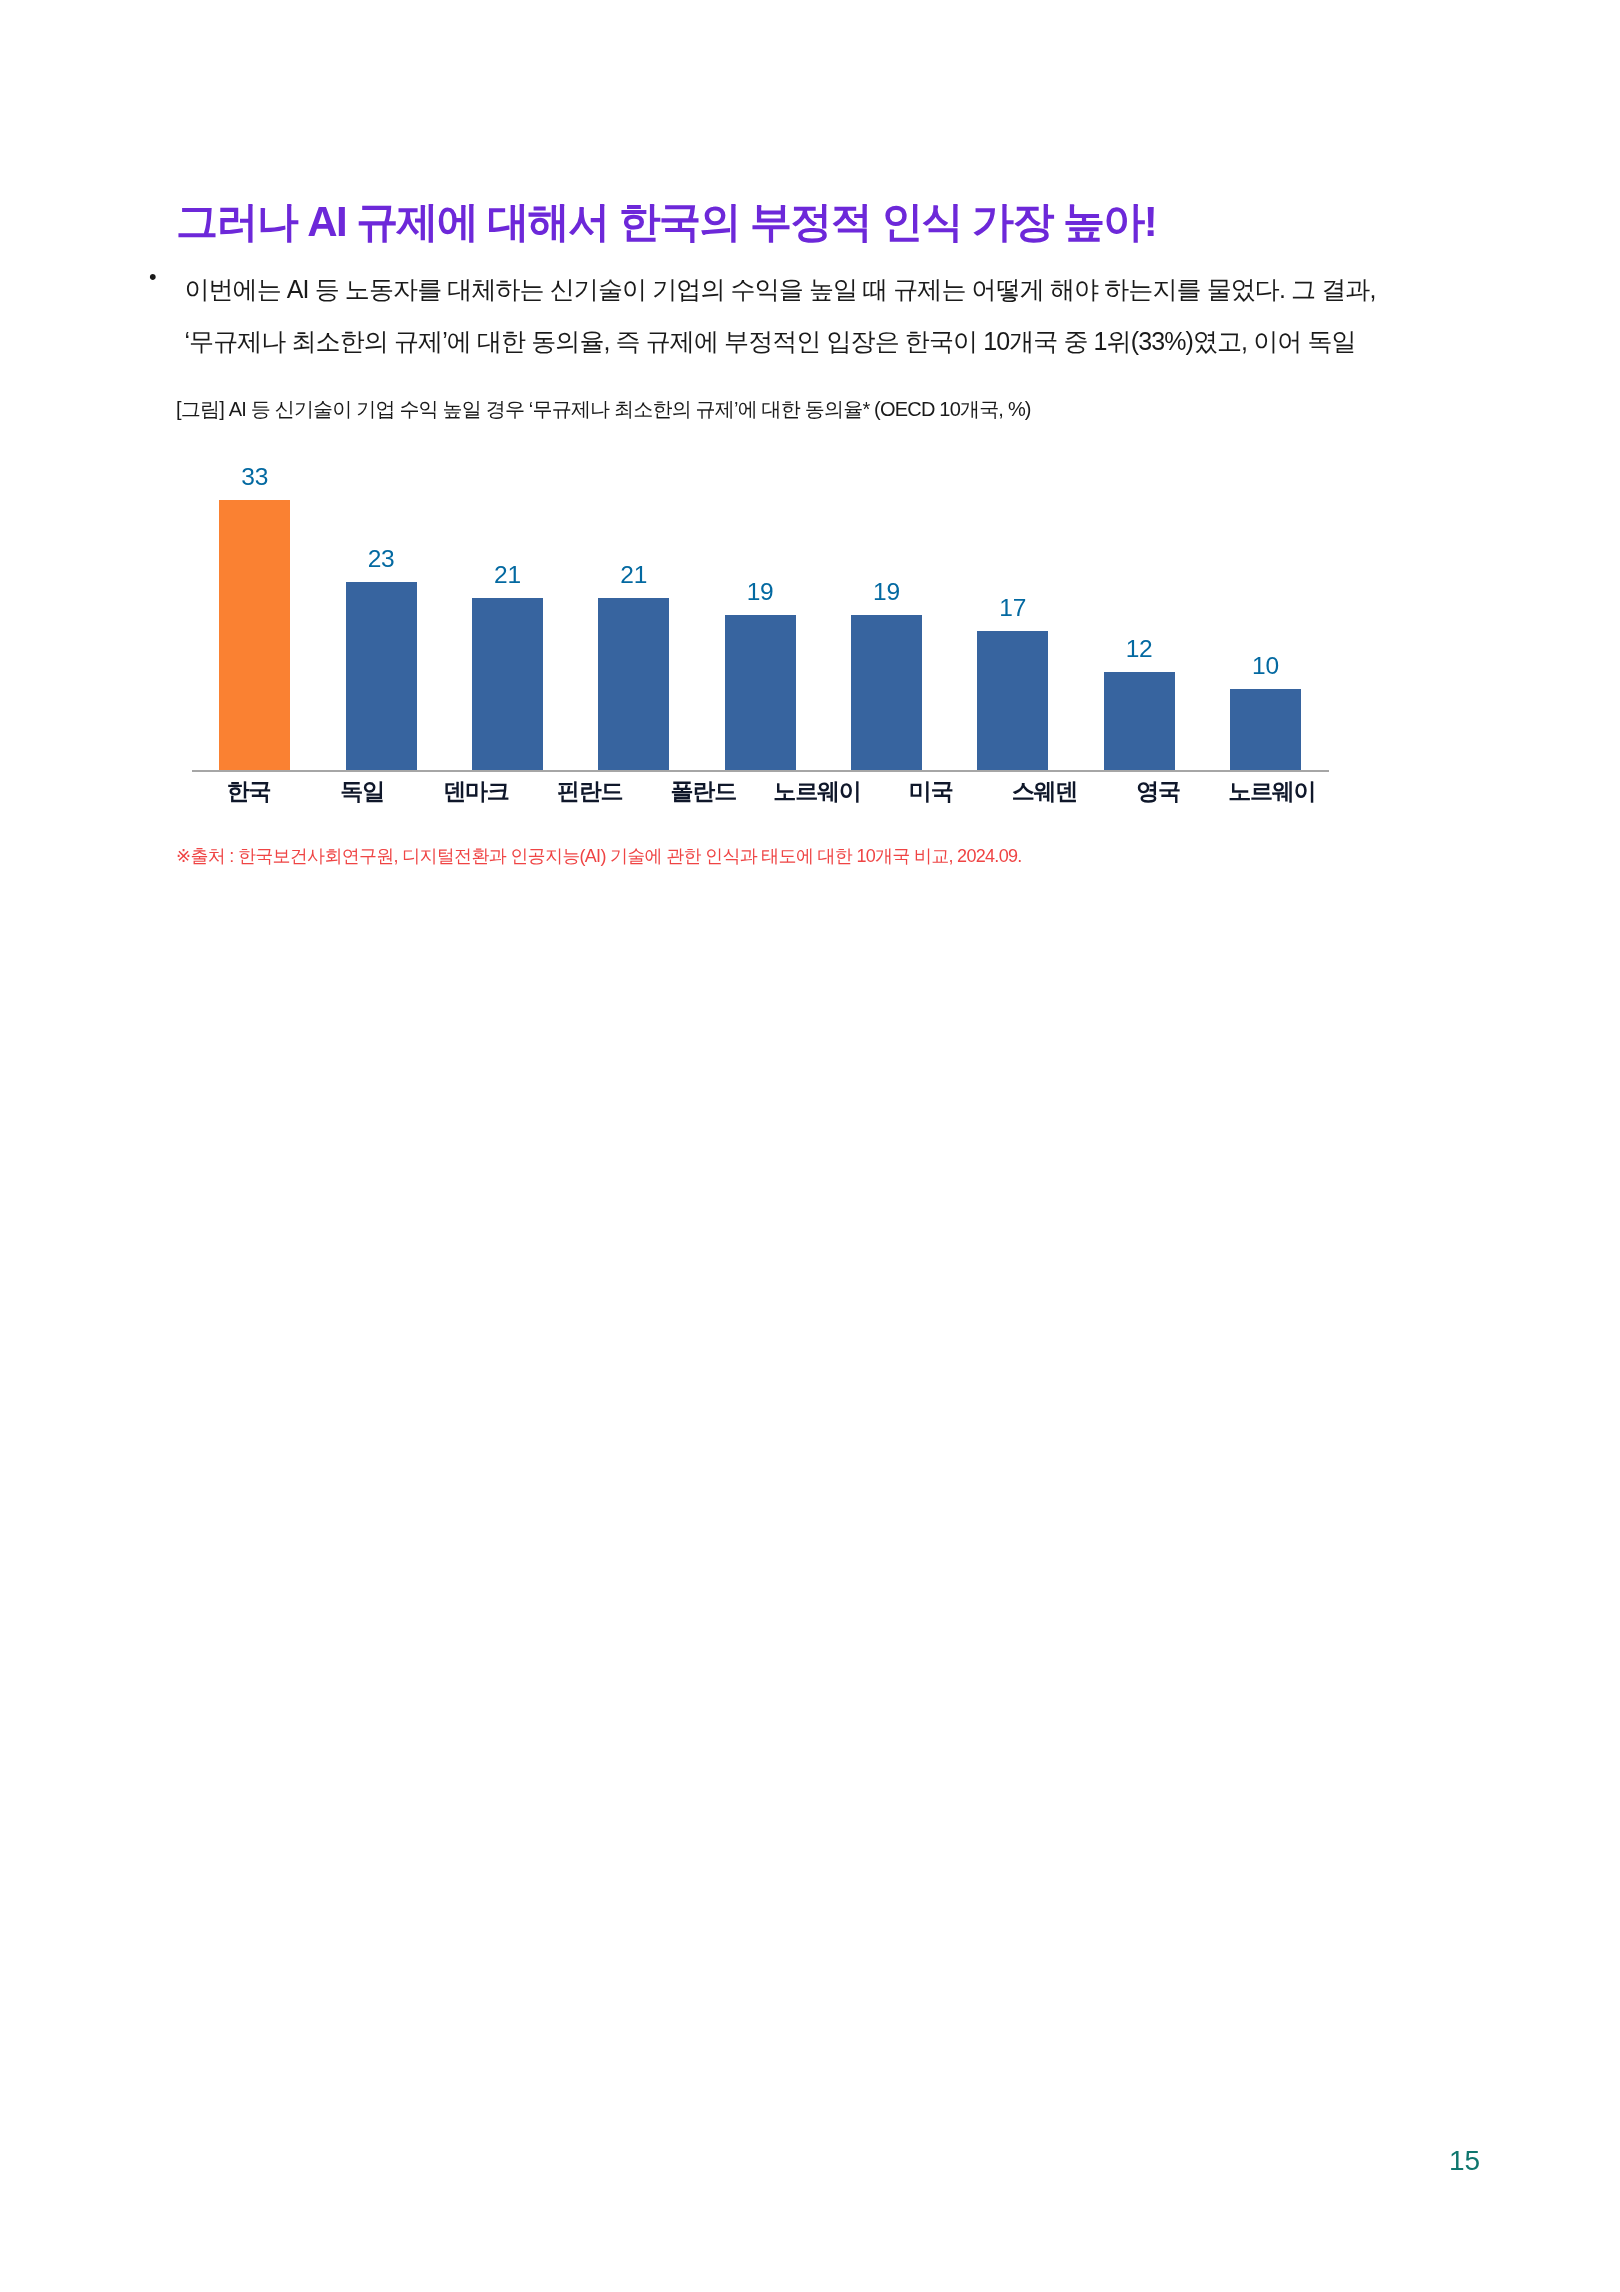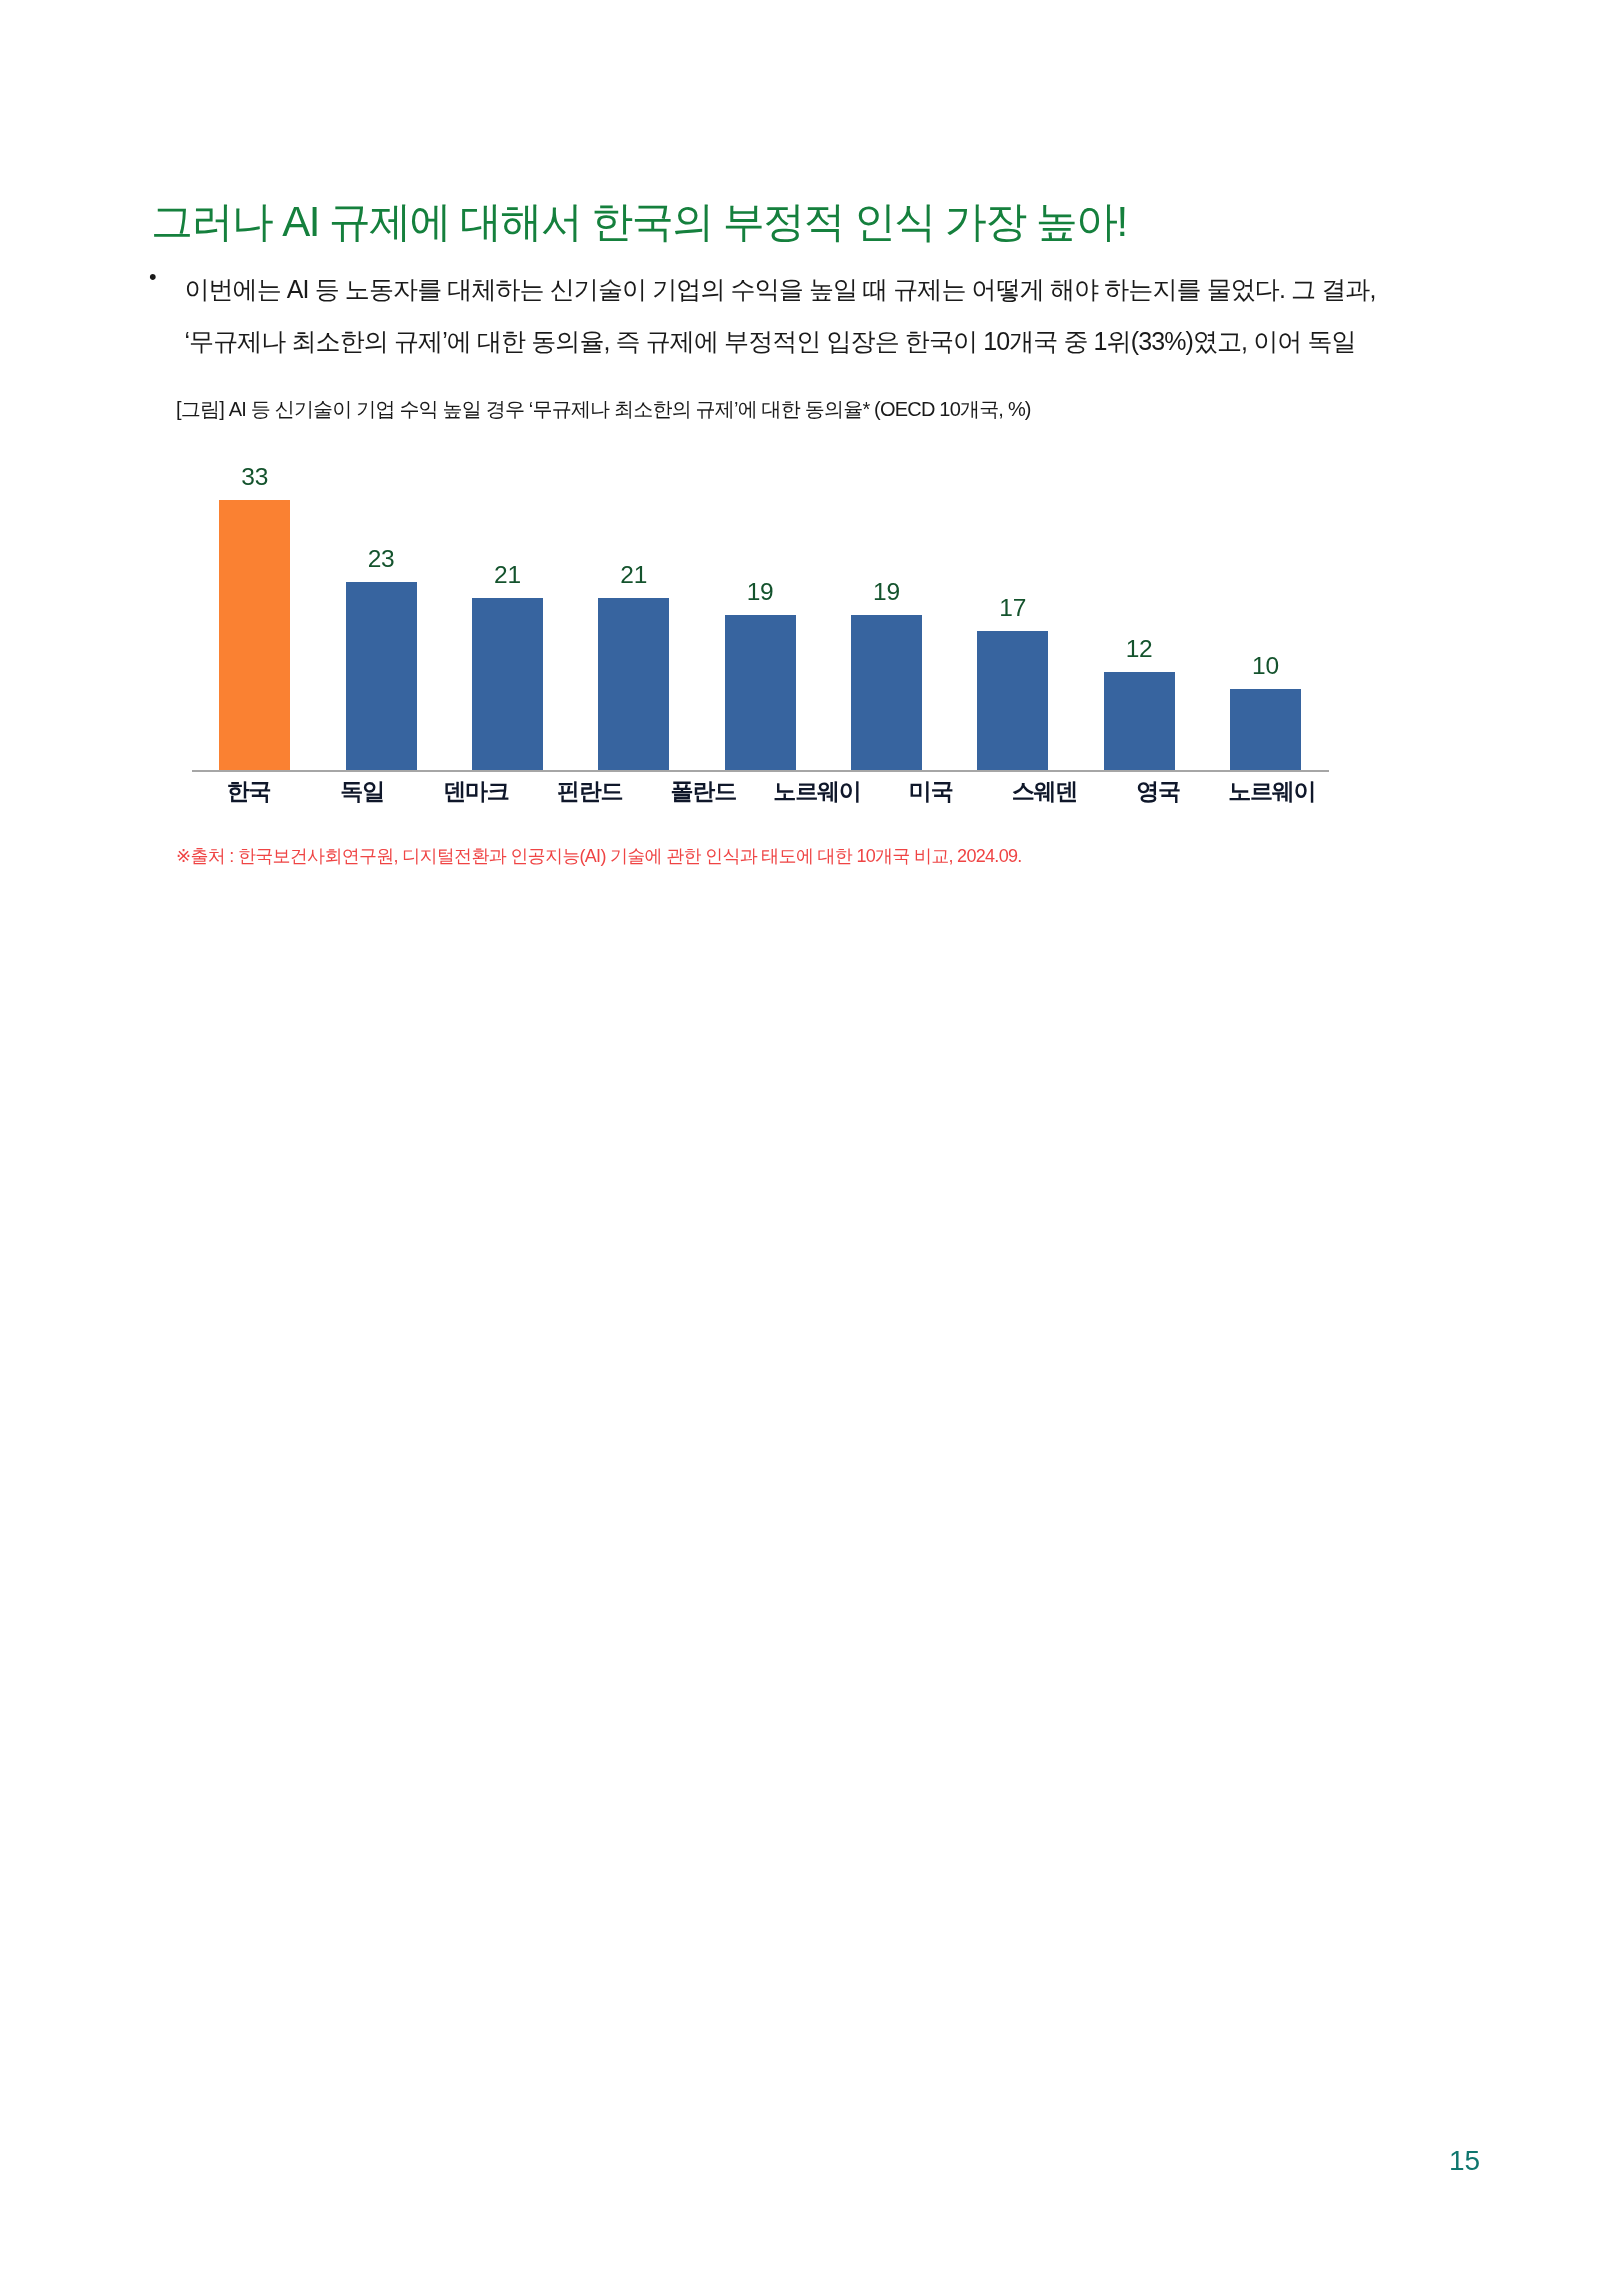--- a/index.html
+++ b/index.html
@@ -18,26 +18,26 @@
 
   .page {
     position: absolute;
     inset: 0;
     background: #ffffff;
   }
 
   
   .headline {
     position: absolute;
-    left: 151px;
+    left: 176px;
     top: 169px;
     font-size: 42px;
-    font-weight: 400;
+    font-weight: 700;
     letter-spacing: -1.6px;
-    color: #15803d;
+    color: #6d28d9;
     white-space: nowrap;
     line-height: 1.2;
   }
 
   
   .bullet-block {
     position: absolute;
     left: 145px;
     top: 257px;
     width: 1372px;
@@ -117,21 +117,21 @@
     position: relative;
     flex: 1 1 0;
     height: 100%;
     display: flex;
     flex-direction: column;
     justify-content: flex-end;
     align-items: center;
   }
   .bar-value {
     font-size: 24.5px;
-    color: #14532d;
+    color: #0369a1;
     line-height: 1;
     margin-bottom: 10.8px;
     letter-spacing: -0.2px;
   }
   .bar-rect {
     width: 71px;
     background: #37649f;
   }
   .bar-rect.accent {
     background: #fa8132;

